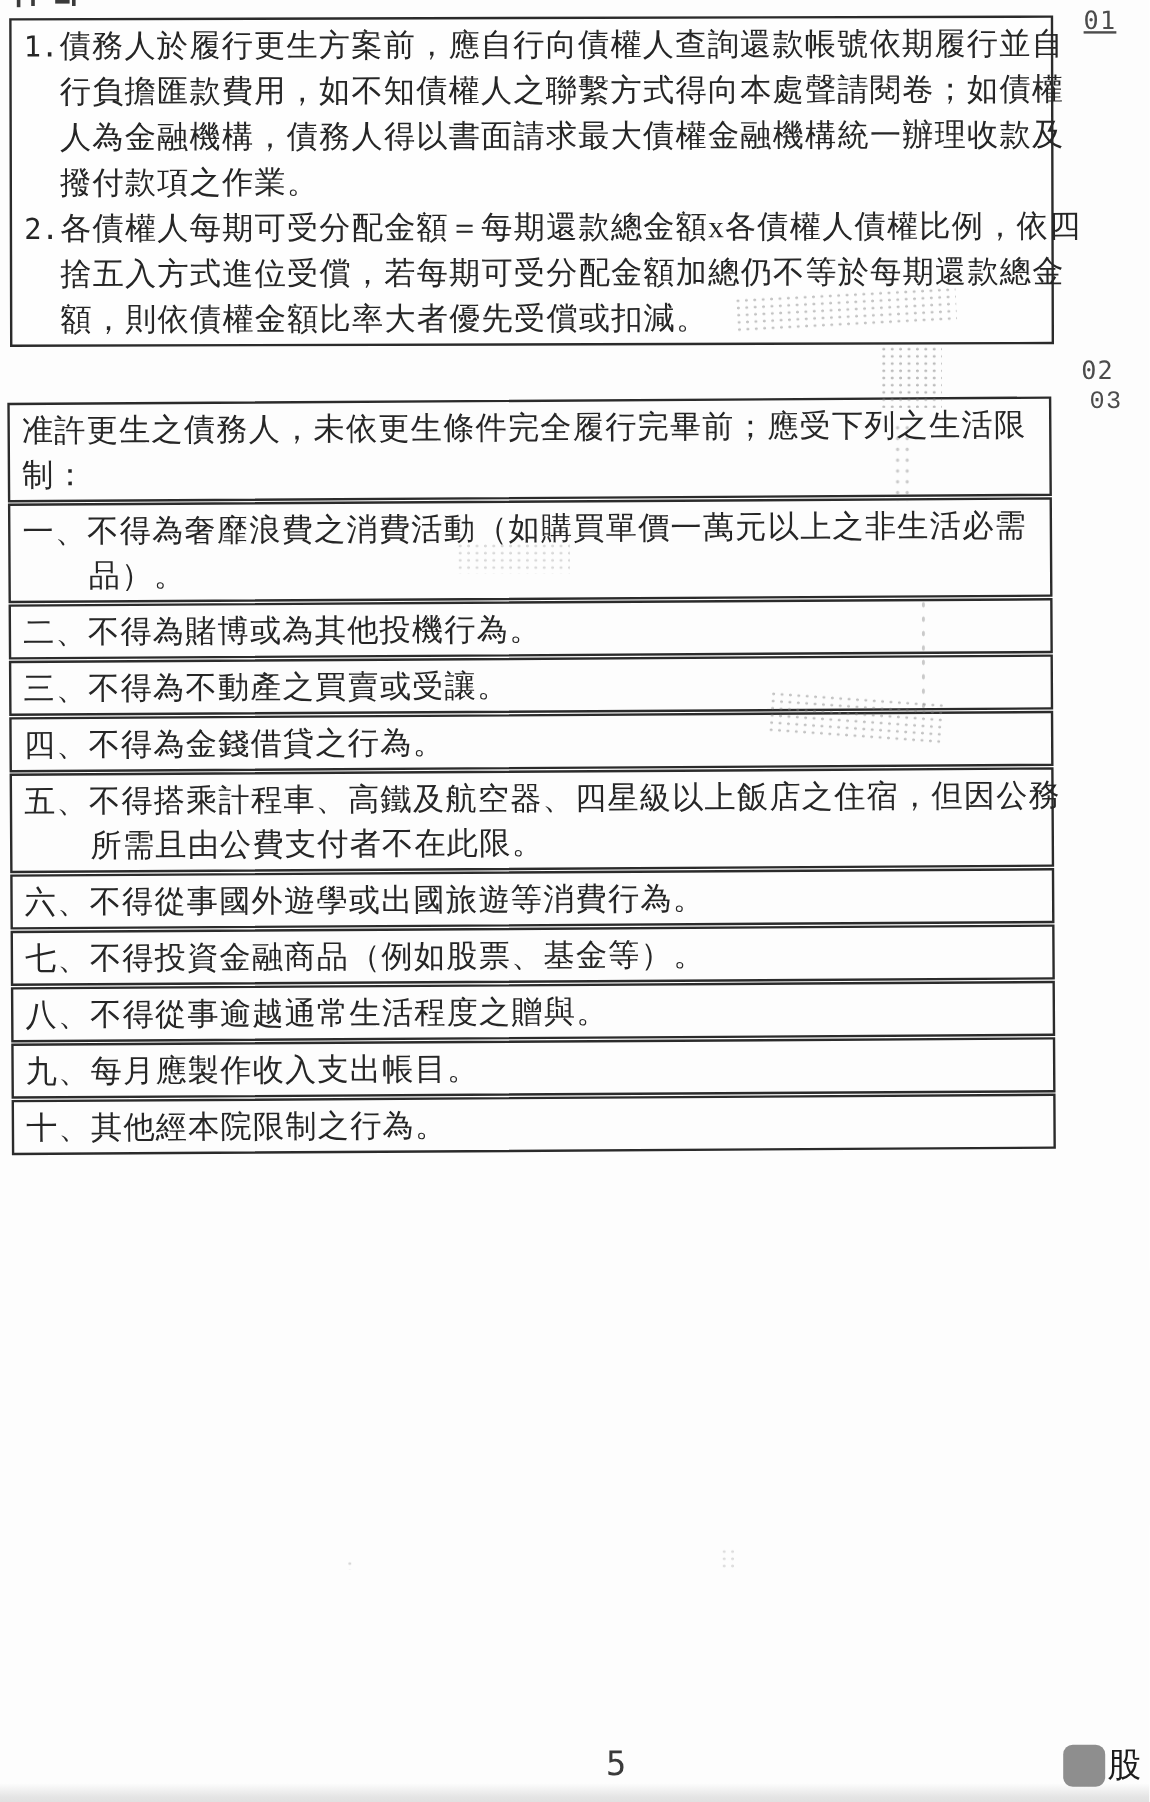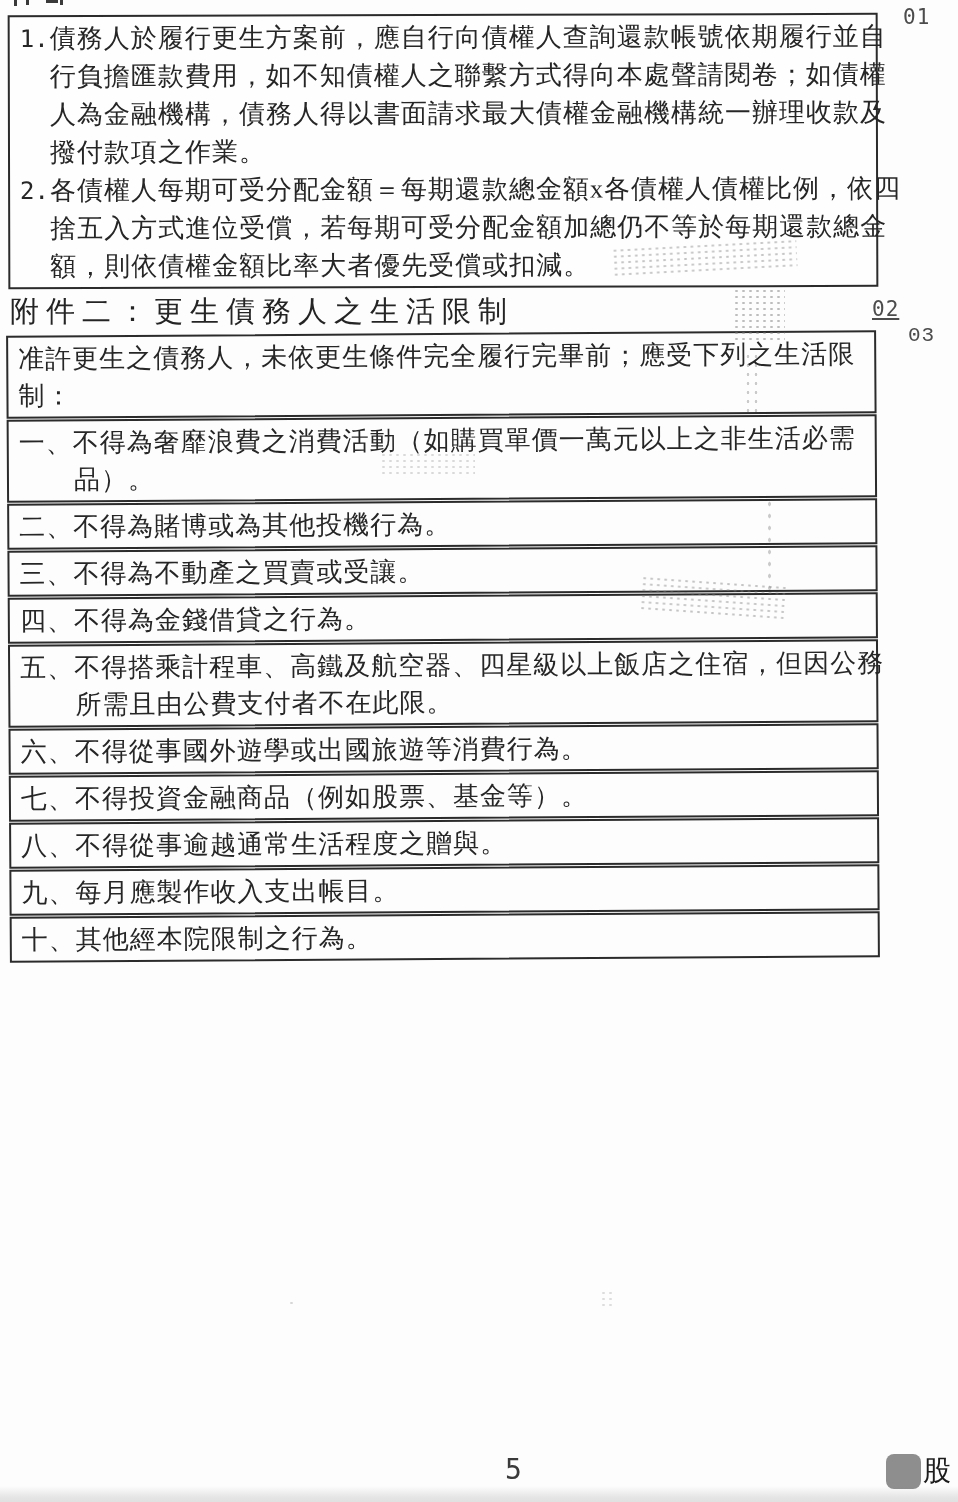--- a/index.html
+++ b/index.html
@@ -53,22 +53,22 @@
   .trow:first-child { margin-top:0; }
   .rline { font-size:26px; line-height:37px; letter-spacing:1px; white-space:nowrap; }
   .rline.indent2 { padding-left:55px; }
 
   
   .marginnum {
     position:absolute;
     font-family:"DejaVu Sans Mono",monospace;
     font-size:21px; color:#4c4c4c; letter-spacing:1px;
   }
-  .mn01 { left:903px; top:5px; }
-  .mn02 { left:872px; top:297px;text-decoration:underline; }
+  .mn01 { left:903px; top:5px;text-decoration:underline; }
+  .mn02 { left:901px; top:297px; }
   .mn03 { left:908px; top:324px;font-family:Liberation Mono, monospace; }
 
   
   .page-number {
     position:absolute; left:505px; top:1453px;
     font-family:"DejaVu Sans Mono",monospace;
     font-size:28px; color:#3a3a3a;
   }
   .stamp { position:absolute; left:886px; top:1452px; display:flex; align-items:center; }
   .stamp-square { width:35px; height:35px; background:#8e8e8e; border-radius:8px; }
@@ -117,21 +117,20 @@
     <div class="para">
       <div class="pline first">
         <span class="pnum">2.</span>
         <span class="ptext">各債權人每期可受分配金額＝每期還款總金額x各債權人債權比例，依四</span>
       </div>
       <div class="pline cont">捨五入方式進位受償，若每期可受分配金額加總仍不等於每期還款總金</div>
       <div class="pline cont">額，則依債權金額比率大者優先受償或扣減。</div>
     </div>
   </div>
 
-  <div class="attach-heading">附件二：更生債務人之生活限制</div>
 
   <div class="restrict-table">
     <div class="trow">
       <div class="rline">准許更生之債務人，未依更生條件完全履行完畢前；應受下列之生活限</div>
       <div class="rline">制：</div>
     </div>
     <div class="trow">
       <div class="rline">一、不得為奢靡浪費之消費活動（如購買單價一萬元以上之非生活必需</div>
       <div class="rline indent2">品）。</div>
     </div>

